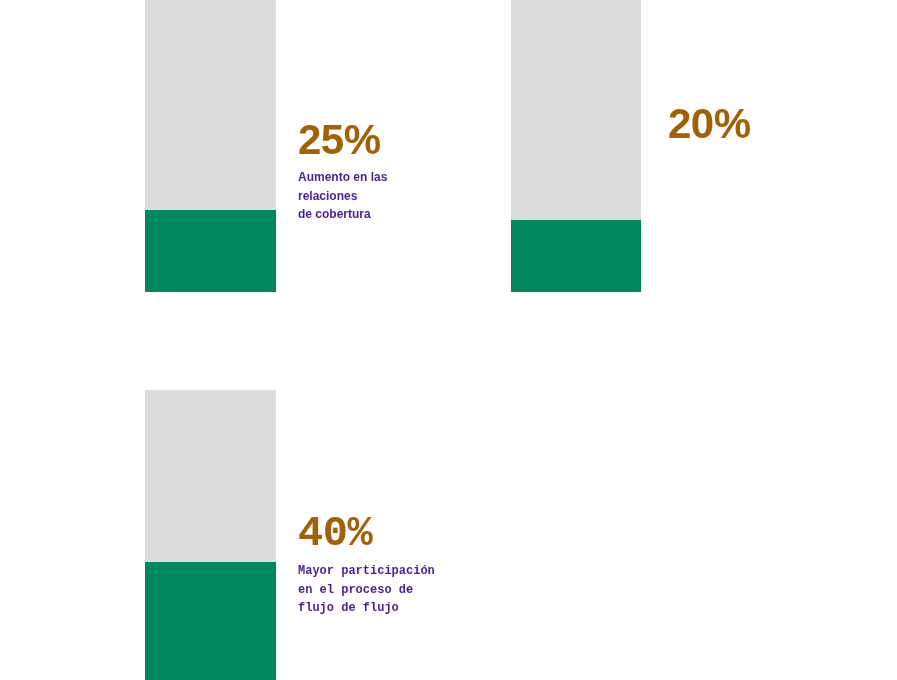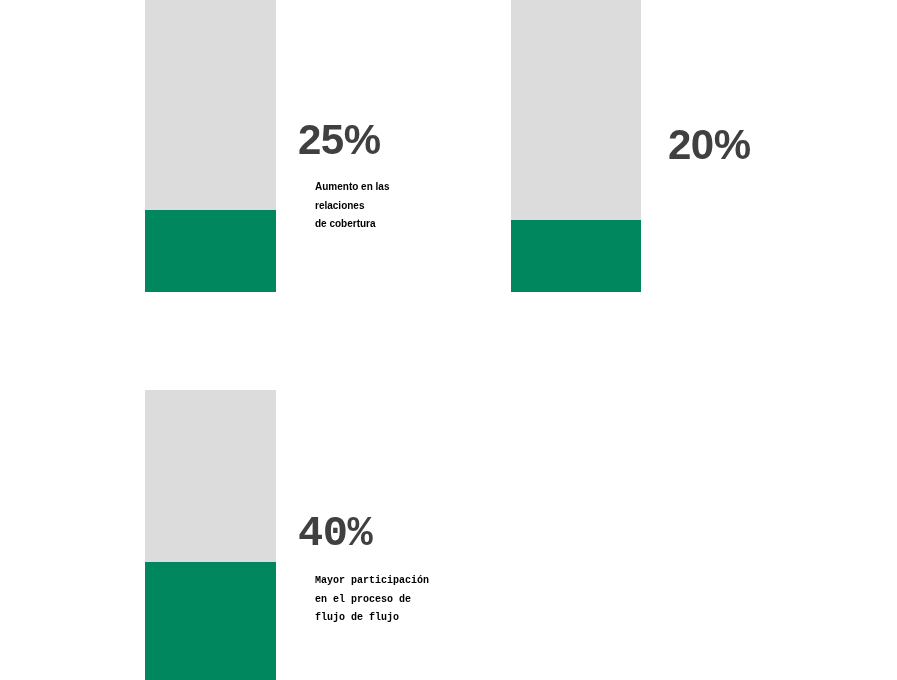--- a/index.html
+++ b/index.html
@@ -40,42 +40,42 @@
 
   
   .stat-text {
     position: absolute;
   }
   .stat-value {
     font-size: 42px;
     font-weight: bold;
     line-height: 42px;
     letter-spacing: -0.5px;
-    color: #404040;
+    color: #a16207;
     margin: 0 0 7px 0;
     white-space: nowrap;
   }
   .stat-caption {
-    font-size: 10px;
+    font-size: 12px;
     font-weight: bold;
     line-height: 18.5px;
-    color: #000000;
-    margin: 17px;
+    color: #4c1d95;
+    margin: 0;
     white-space: pre-line;
   }
 
   
   #block-hedge .bar        { left: 145px; top: -40px;  width: 131px; height: 332px; }
   #block-hedge .bar-fill   { height: 82px; }
   #block-hedge .stat-text  { left: 298px; top: 119px; width: 150px; }
 
   
   #block-forecast .bar       { left: 511px; top: -40px; width: 130px; height: 332px; }
   #block-forecast .bar-fill  { height: 72px; }
-  #block-forecast .stat-text { left: 668px; top: 124px; width: 160px; }
+  #block-forecast .stat-text { left: 668px; top: 103px; width: 160px; }
 
   
   #block-cashflow .bar       { left: 145px; top: 390px; width: 131px; height: 330px; }
   #block-cashflow .bar-fill  { height: 158px; }
   #block-cashflow .stat-text { left: 298px; top: 513px; width: 180px; font-family: Liberation Mono, monospace; }
 </style>
 </head>
 <body>
 
 <div id="infographic">

